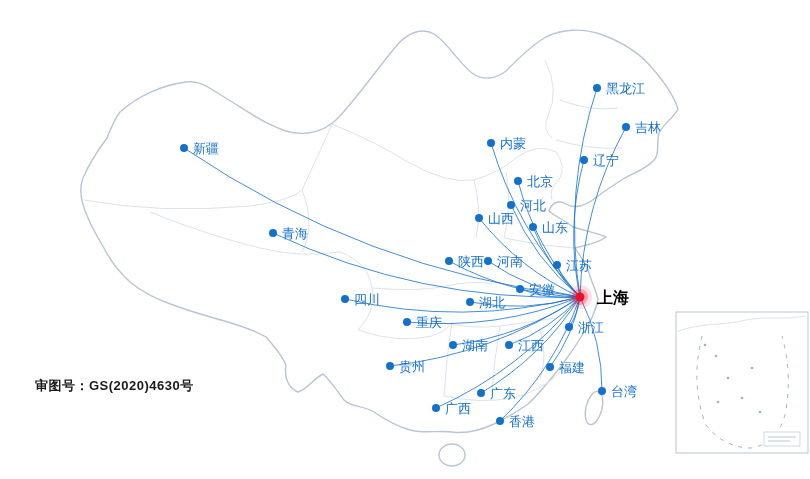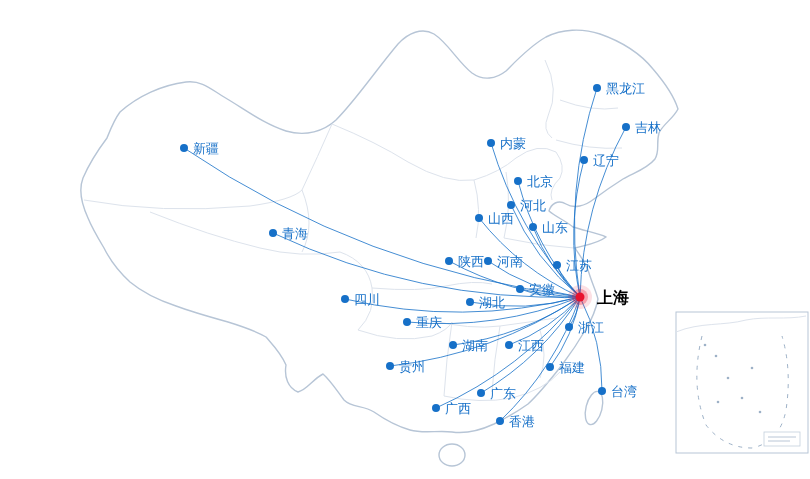--- a/index.html
+++ b/index.html
@@ -201,13 +201,14 @@
         <text x="509" y="425.5" class="prov-label">香港</text>
       </g>
     <g id="shanghai-marker">
         <circle cx="580" cy="297" r="12" class="hub-halo2"></circle>
         <circle cx="580" cy="297" r="8" class="hub-halo1"></circle>
         <circle cx="580" cy="297" r="4.5" class="hub-dot"></circle>
         <text x="597" y="303" class="hub-label">上海</text>
       </g>
   </svg>
 
+  <div class="audit">审图号：GS(2020)4630号</div>
 </div>
 
 </body></html>

